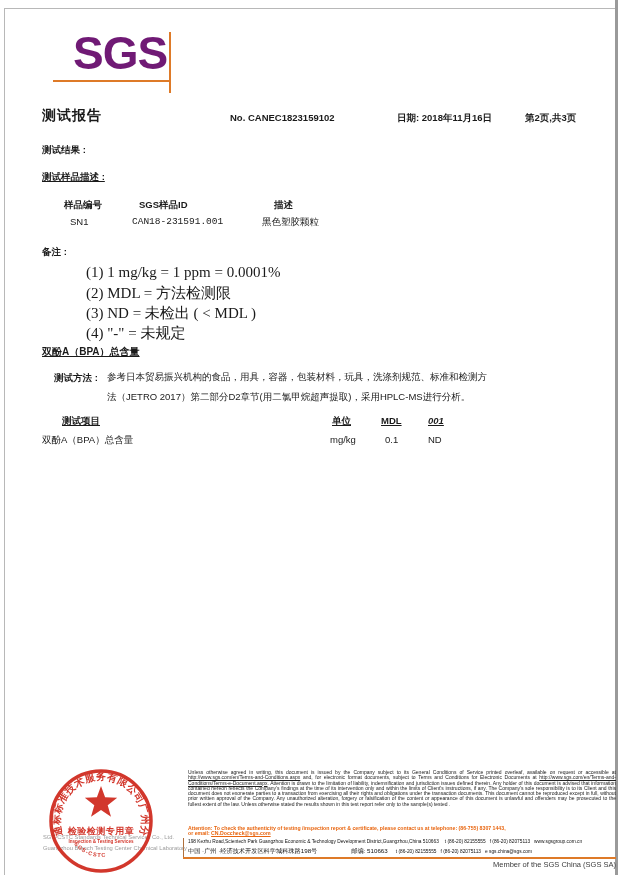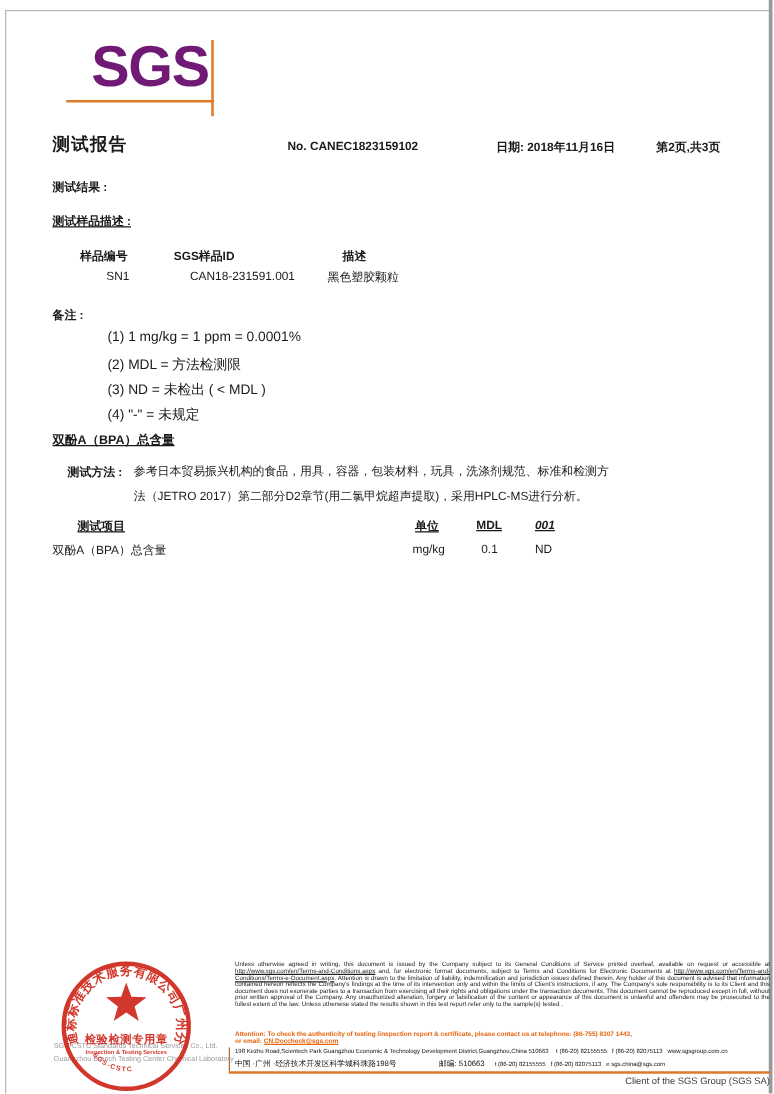--- a/index.html
+++ b/index.html
@@ -19,21 +19,21 @@
 
   
   .doc-title { left:42px; top:107px; font-size:14px; font-weight:bold; letter-spacing:1px; }
   .hdr { font-size:9.5px; font-weight:bold; top:112px;padding-left:32px; }
 
   .lbl  { font-size:9.5px; font-weight:bold; }
   .val  { font-size:9.5px; }
   .u    { text-decoration:underline;text-align:center; }
 
   
-  .note { font-size:11px; }
+  .note { font-size:15px;font-family:Liberation Serif, serif; }
 
   
   .thead { font-size:9.5px; font-weight:bold; text-decoration:underline; }
   .italic { font-style:italic; }
 
   
   .disclaimer { position:absolute; left:188px; top:770px; width:428px;
     font-size:5px; line-height:5.25px; text-align:justify; color:#222; letter-spacing:0; }
   .disclaimer a, .link { text-decoration:underline; color:inherit; cursor:pointer; }
   .attention { position:absolute; left:188px; top:825.5px; width:428px;
@@ -63,22 +63,22 @@
   <div class="abs hdr" style="left:198px;">No. CANEC1823159102</div>
   <div class="abs hdr" style="left:365px;">日期: 2018年11月16日</div>
   <div class="abs hdr" style="left:493px;">第2页,共3页</div>
 
   <div class="abs lbl" style="left:42px; top:144px;">测试结果 :</div>
 
   <div class="abs lbl u" style="left:42px; top:171px;">测试样品描述 :</div>
   <div class="abs lbl" style="left:64px;  top:199px;">样品编号</div>
   <div class="abs lbl" style="left:139px; top:199px;">SGS样品ID</div>
   <div class="abs lbl" style="left:242px; top:199px;margin-left:32px;">描述</div>
-  <div class="abs val" style="left:85px;  top:216px;">SN1</div>
-  <div class="abs val" style="left:152px; top:216px;">CAN18-231591.001</div>
+  <div class="abs val" style="left:70px;  top:216px;">SN1</div>
+  <div class="abs val" style="left:132px; top:216px;font-family:Liberation Mono, monospace;">CAN18-231591.001</div>
   <div class="abs val" style="left:242px; top:216px;margin-left:20px;">黑色塑胶颗粒</div>
 
   <div class="abs lbl" style="left:42px; top:246px;">备注 :</div>
   <div class="abs note" style="left:86px; top:264px;">(1) 1 mg/kg = 1 ppm = 0.0001%</div>
   <div class="abs note" style="left:86px; top:284px;">(2) MDL = 方法检测限</div>
   <div class="abs note" style="left:86px; top:304px;">(3) ND = 未检出 ( &lt; MDL )</div>
   <div class="abs note" style="left:86px; top:324px;">(4) "-" = 未规定</div>
 
   <div class="abs lbl u" style="left:42px; top:345px; font-size:10px;">双酚A（BPA）总含量</div>
   <div class="abs lbl" style="left:42px; top:372px;padding-left:12px;">测试方法 :</div>
@@ -119,15 +119,15 @@
   <div class="attention">
     <div>Attention: To check the authenticity of testing /inspection report &amp; certificate, please contact us at telephone: (86-755) 8307 1443,</div>
     <div><span>or email: </span><span class="link">CN.Doccheck@sgs.com</span></div>
   </div>
 
   <div class="addr-vline"></div>
   <div class="addr1"><span>198 Kezhu Road,Scientech Park Guangzhou Economic &amp; Technology Development District,Guangzhou,China 510663</span><span style="margin-left:6px;">t (86-20) 82155555   f (86-20) 82075113   www.sgsgroup.com.cn</span></div>
   <div class="addr2"><span>中国 ·广州 ·经济技术开发区科学城科珠路198号</span><span style="margin-left:34px;">邮编: 510663</span><span style="margin-left:8px; font-size:4.8px;">t (86-20) 82155555   f (86-20) 82075113   e sgs.china@sgs.com</span></div>
 
   <div class="footer-hline"></div>
-  <div class="member">Client of the SGS Group (SGS SA)</div>
+  <div class="member">Member of the SGS China (SGS SA)</div>
 
 </div>
 
 </body></html>

